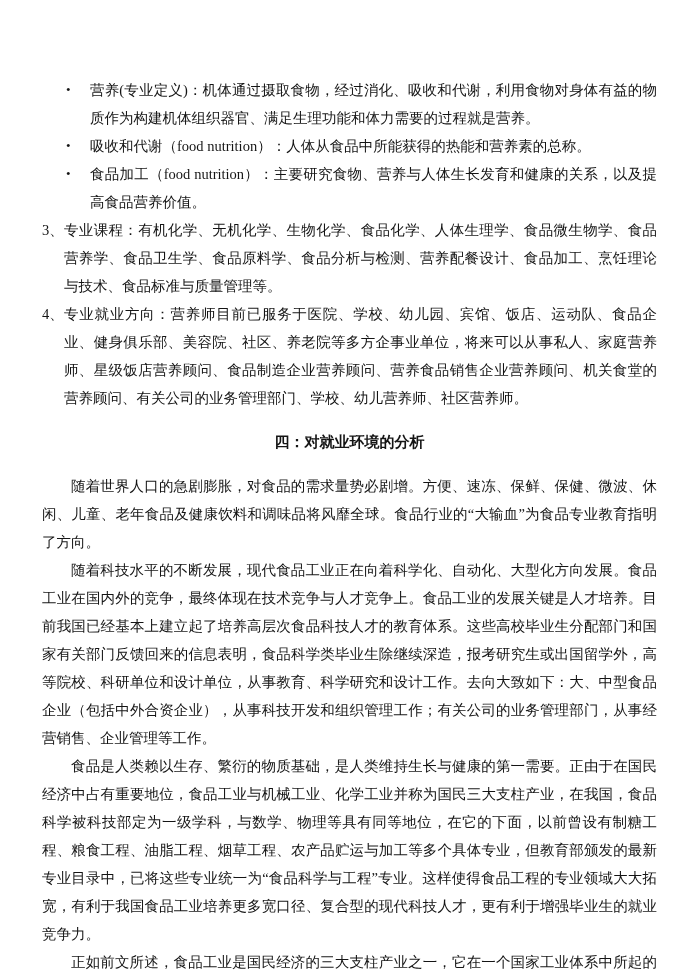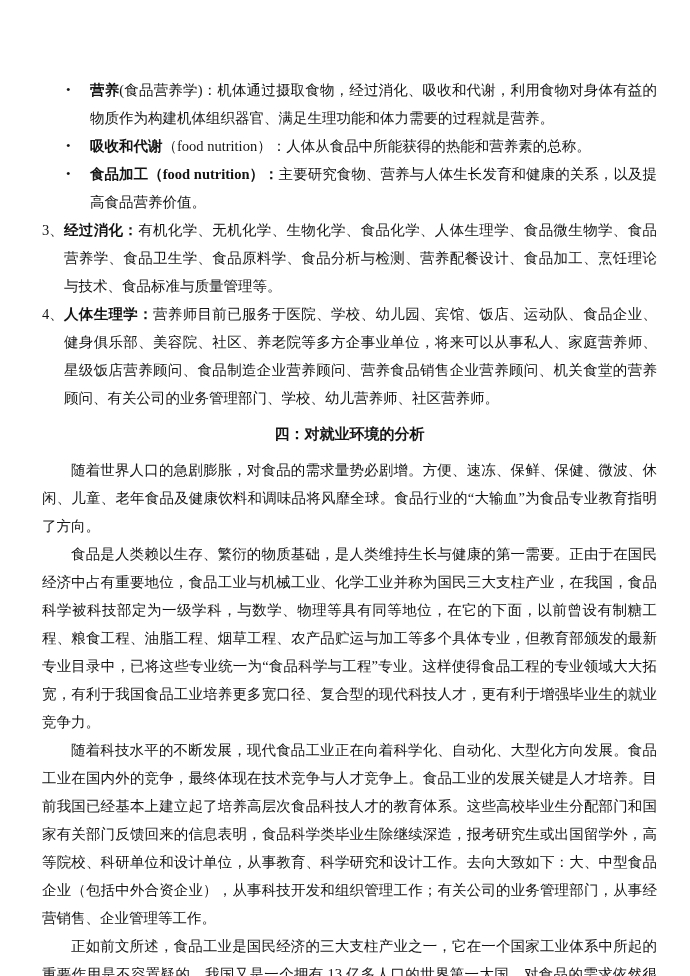--- a/index.html
+++ b/index.html
@@ -35,35 +35,35 @@
     position: relative;
     padding-left: 48px;
     text-align: justify;
   }
   .bullet-marker {
     position: absolute;
     left: 24px;
     top: 0;
     font-size: 13px;
   }
-  .bold { font-weight: 700; }
+  .bold { font-weight: 400; }
   
   .numbered-item {
     position: relative;
     padding-left: 22px;
     text-align: justify;
   }
   .item-num {
     position: absolute;
     left: 0;
     top: 0;
   }
   
   .section-heading {
-    margin: 8px;
+    margin: 16px;
     font-size: 15px;
     font-weight: 700;
     text-align: center;
     line-height: 28px;
   }
   
   .para {
     margin: 0;
     text-indent: 2em;
     text-align: justify;
@@ -71,43 +71,43 @@
 </style>
 </head>
 <body>
 
 <div class="page">
   <div class="content">
 
     <ul class="bullets">
       <li class="bullet-item">
         <span class="bullet-marker">•</span>
-        <span class="bold">营养</span><span>(食品营养学)：机体通过摄取食物，经过消化、吸收和代谢，利用食物对身体有益的物质作为构建机体组织器官、满足生理功能和体力需要的过程就是营养。</span>
+        <span class="bold">营养</span><span>(专业定义)：机体通过摄取食物，经过消化、吸收和代谢，利用食物对身体有益的物质作为构建机体组织器官、满足生理功能和体力需要的过程就是营养。</span>
       </li>
       <li class="bullet-item">
         <span class="bullet-marker">•</span>
         <span class="bold">吸收和代谢</span><span>（food nutrition）：人体从食品中所能获得的热能和营养素的总称。</span>
       </li>
       <li class="bullet-item">
         <span class="bullet-marker">•</span>
         <span class="bold">食品加工（food nutrition）：</span><span>主要研究食物、营养与人体生长发育和健康的关系，以及提高食品营养价值。</span>
       </li>
     </ul>
 
     <div class="numbered-item">
       <span class="item-num">3、</span>
-      <span class="bold">经过消化：</span><span>有机化学、无机化学、生物化学、食品化学、人体生理学、食品微生物学、食品营养学、食品卫生学、食品原料学、食品分析与检测、营养配餐设计、食品加工、烹饪理论与技术、食品标准与质量管理等。</span>
+      <span class="bold">专业课程：</span><span>有机化学、无机化学、生物化学、食品化学、人体生理学、食品微生物学、食品营养学、食品卫生学、食品原料学、食品分析与检测、营养配餐设计、食品加工、烹饪理论与技术、食品标准与质量管理等。</span>
     </div>
 
     <div class="numbered-item">
       <span class="item-num">4、</span>
-      <span class="bold">人体生理学：</span><span>营养师目前已服务于医院、学校、幼儿园、宾馆、饭店、运动队、食品企业、健身俱乐部、美容院、社区、养老院等多方企事业单位，将来可以从事私人、家庭营养师、星级饭店营养顾问、食品制造企业营养顾问、营养食品销售企业营养顾问、机关食堂的营养顾问、有关公司的业务管理部门、学校、幼儿营养师、社区营养师。</span>
+      <span class="bold">专业就业方向：</span><span>营养师目前已服务于医院、学校、幼儿园、宾馆、饭店、运动队、食品企业、健身俱乐部、美容院、社区、养老院等多方企事业单位，将来可以从事私人、家庭营养师、星级饭店营养顾问、食品制造企业营养顾问、营养食品销售企业营养顾问、机关食堂的营养顾问、有关公司的业务管理部门、学校、幼儿营养师、社区营养师。</span>
     </div>
 
     <h2 class="section-heading">四：对就业环境的分析</h2>
 
     <p class="para">随着世界人口的急剧膨胀，对食品的需求量势必剧增。方便、速冻、保鲜、保健、微波、休闲、儿童、老年食品及健康饮料和调味品将风靡全球。食品行业的“大输血”为食品专业教育指明了方向。</p>
+    <p class="para">随着科技水平的不断发展，现代食品工业正在向着科学化、自动化、大型化方向发展。食品工业在国内外的竞争，最终体现在技术竞争与人才竞争上。食品工业的发展关键是人才培养。目前我国已经基本上建立起了培养高层次食品科技人才的教育体系。这些高校毕业生分配部门和国家有关部门反馈回来的信息表明，食品科学类毕业生除继续深造，报考研究生或出国留学外，高等院校、科研单位和设计单位，从事教育、科学研究和设计工作。去向大致如下：大、中型食品企业（包括中外合资企业），从事科技开发和组织管理工作；有关公司的业务管理部门，从事经营销售、企业管理等工作。</p>
     <p class="para">食品是人类赖以生存、繁衍的物质基础，是人类维持生长与健康的第一需要。正由于在国民经济中占有重要地位，食品工业与机械工业、化学工业并称为国民三大支柱产业，在我国，食品科学被科技部定为一级学科，与数学、物理等具有同等地位，在它的下面，以前曾设有制糖工程、粮食工程、油脂工程、烟草工程、农产品贮运与加工等多个具体专业，但教育部颁发的最新专业目录中，已将这些专业统一为“食品科学与工程”专业。这样使得食品工程的专业领域大大拓宽，有利于我国食品工业培养更多宽口径、复合型的现代科技人才，更有利于增强毕业生的就业竞争力。</p>
-    <p class="para">随着科技水平的不断发展，现代食品工业正在向着科学化、自动化、大型化方向发展。食品工业在国内外的竞争，最终体现在技术竞争与人才竞争上。食品工业的发展关键是人才培养。目前我国已经基本上建立起了培养高层次食品科技人才的教育体系。这些高校毕业生分配部门和国家有关部门反馈回来的信息表明，食品科学类毕业生除继续深造，报考研究生或出国留学外，高等院校、科研单位和设计单位，从事教育、科学研究和设计工作。去向大致如下：大、中型食品企业（包括中外合资企业），从事科技开发和组织管理工作；有关公司的业务管理部门，从事经营销售、企业管理等工作。</p>
     <p class="para">正如前文所述，食品工业是国民经济的三大支柱产业之一，它在一个国家工业体系中所起的重要作用是不容置疑的。我国又是一个拥有 13 亿多人口的世界第一大国，对食品的需求依然很大。</p>
 
   </div>
 </div>
 
 </body></html>

